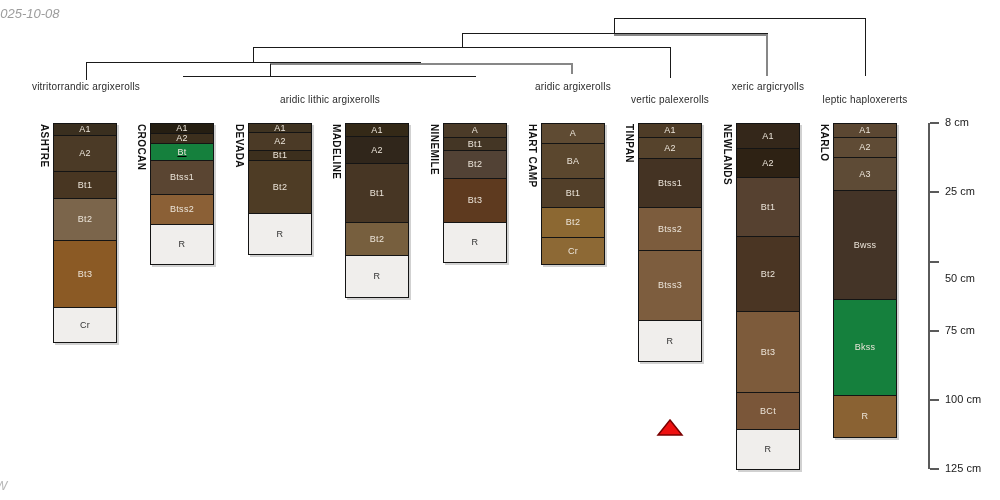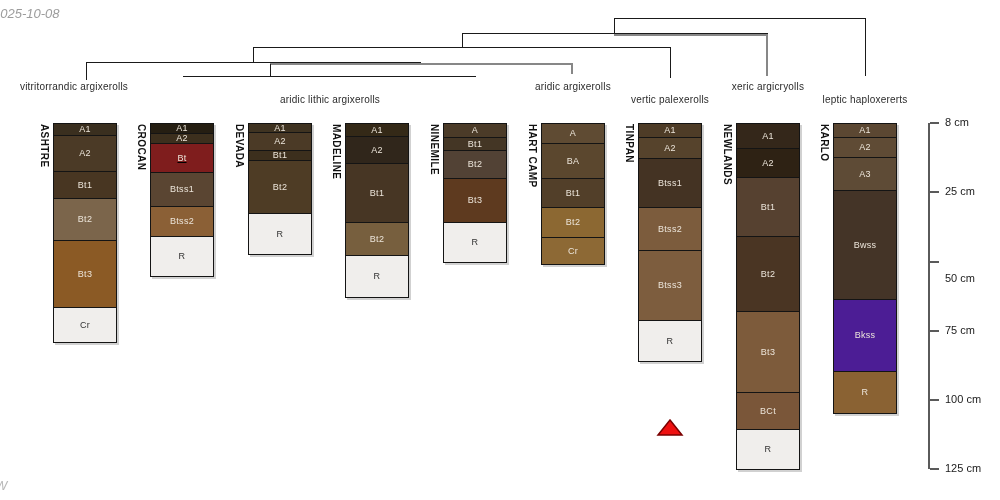--- a/index.html
+++ b/index.html
@@ -48,21 +48,21 @@
       <div class="seg" style="left: 670px; top: 47px; width: 1px; height: 31px;"></div>
       <div class="seg" style="left: 253px; top: 47px; width: 1px; height: 15px;"></div>
       <div class="seg" style="left: 86px; top: 62px; width: 335px; height: 1px;"></div>
       <div class="seg gray" style="left: 270px; top: 63px; width: 303px; height: 2px;"></div>
       <div class="seg gray" style="left: 571px; top: 64px; width: 2px; height: 10px;"></div>
       <div class="seg" style="left: 270px; top: 64px; width: 1px; height: 12px;"></div>
       <div class="seg" style="left: 86px; top: 62px; width: 1px; height: 18px;"></div>
       <div class="seg" style="left: 183px; top: 76px; width: 293px; height: 1px;"></div>
     </div>
   <div id="labels">
-      <div class="subgroup-label" style="left: 74px; top: 81px;">vitritorrandic argixerolls</div>
+      <div class="subgroup-label" style="left: 86px; top: 81px;">vitritorrandic argixerolls</div>
       <div class="subgroup-label" style="left: 330px; top: 94px;">aridic lithic argixerolls</div>
       <div class="subgroup-label" style="left: 573px; top: 81px;">aridic argixerolls</div>
       <div class="subgroup-label" style="left: 670px; top: 94px;">vertic palexerolls</div>
       <div class="subgroup-label" style="left: 768px; top: 81px;">xeric argicryolls</div>
       <div class="subgroup-label" style="left: 865px; top: 94px;">leptic haploxererts</div>
     </div>
   <div id="profiles">
       <div class="profile-name" style="left: 50px; top: 124px;">ASHTRE</div>
       <div class="profile" style="left: 53px; top: 123px; width: 64px;">
         <div class="horizon" style="height: 12px; background: rgb(58, 47, 31);">
@@ -85,21 +85,21 @@
         </div>
       </div>
       <div class="profile-name" style="left: 147px; top: 124px;">CROCAN</div>
       <div class="profile" style="left: 150px; top: 123px; width: 64px;">
         <div class="horizon" style="height: 10px; background: rgb(37, 30, 18);">
           <span class="hlabel" style="color: rgb(236, 229, 218);">A1</span>
         </div>
         <div class="horizon" style="height: 10px; background: rgb(60, 47, 29);">
           <span class="hlabel" style="color: rgb(236, 229, 218);">A2</span>
         </div>
-        <div class="horizon" style="height: 29px; background: #7f1d1d; text-decoration: underline;">
+        <div class="horizon" style="height: 17px; background: #15803d; text-decoration: underline;">
           <span class="hlabel" style="color: rgb(236, 229, 218);">Bt</span>
         </div>
         <div class="horizon" style="height: 34px; background: rgb(90, 69, 50);">
           <span class="hlabel" style="color: rgb(236, 229, 218);">Btss1</span>
         </div>
         <div class="horizon" style="height: 30px; background: rgb(139, 96, 54);">
           <span class="hlabel" style="color: rgb(236, 229, 218);">Btss2</span>
         </div>
         <div class="horizon last" style="height: 41px; background: rgb(240, 238, 236);">
           <span class="hlabel" style="color: rgb(51, 51, 51);">R</span>
@@ -232,21 +232,21 @@
         </div>
         <div class="horizon" style="height: 20px; background: rgb(95, 75, 53);">
           <span class="hlabel" style="color: rgb(236, 229, 218);">A2</span>
         </div>
         <div class="horizon" style="height: 33px; background: rgb(94, 75, 54);">
           <span class="hlabel" style="color: rgb(236, 229, 218);">A3</span>
         </div>
         <div class="horizon" style="height: 109px; background: rgb(68, 52, 39);">
           <span class="hlabel" style="color: rgb(236, 229, 218);">Bwss</span>
         </div>
-        <div class="horizon" style="height: 72px; background: #4c1d95;">
+        <div class="horizon" style="height: 96px; background: #15803d;">
           <span class="hlabel" style="color: rgb(236, 229, 218);">Bkss</span>
         </div>
         <div class="horizon last" style="height: 43px; background: rgb(138, 98, 51);">
           <span class="hlabel" style="color: rgb(236, 229, 218);">R</span>
         </div>
       </div>
     </div>
   <div id="axis">
       <div class="axis-line" style="left: 928px; top: 123px; height: 346px;"></div>
       <div class="tick" style="left: 930px; top: 122px; width: 9px;"></div>

